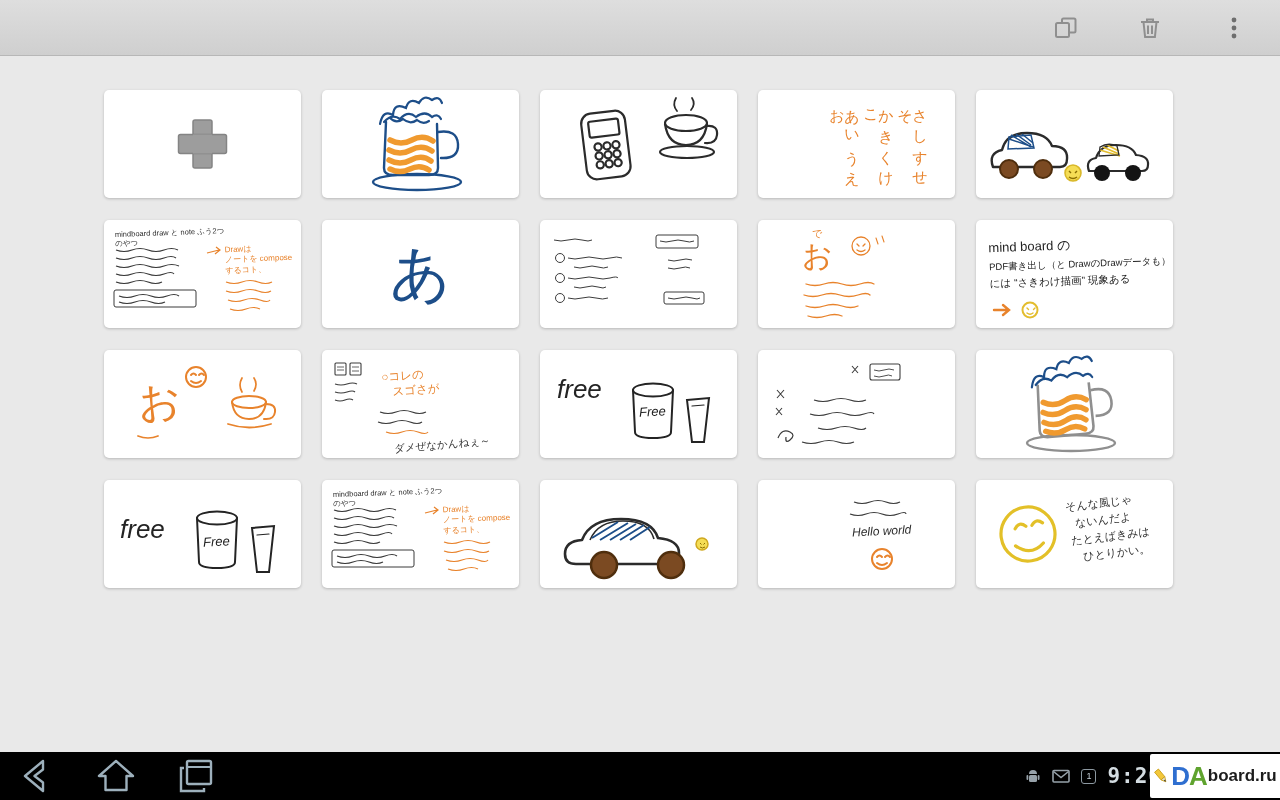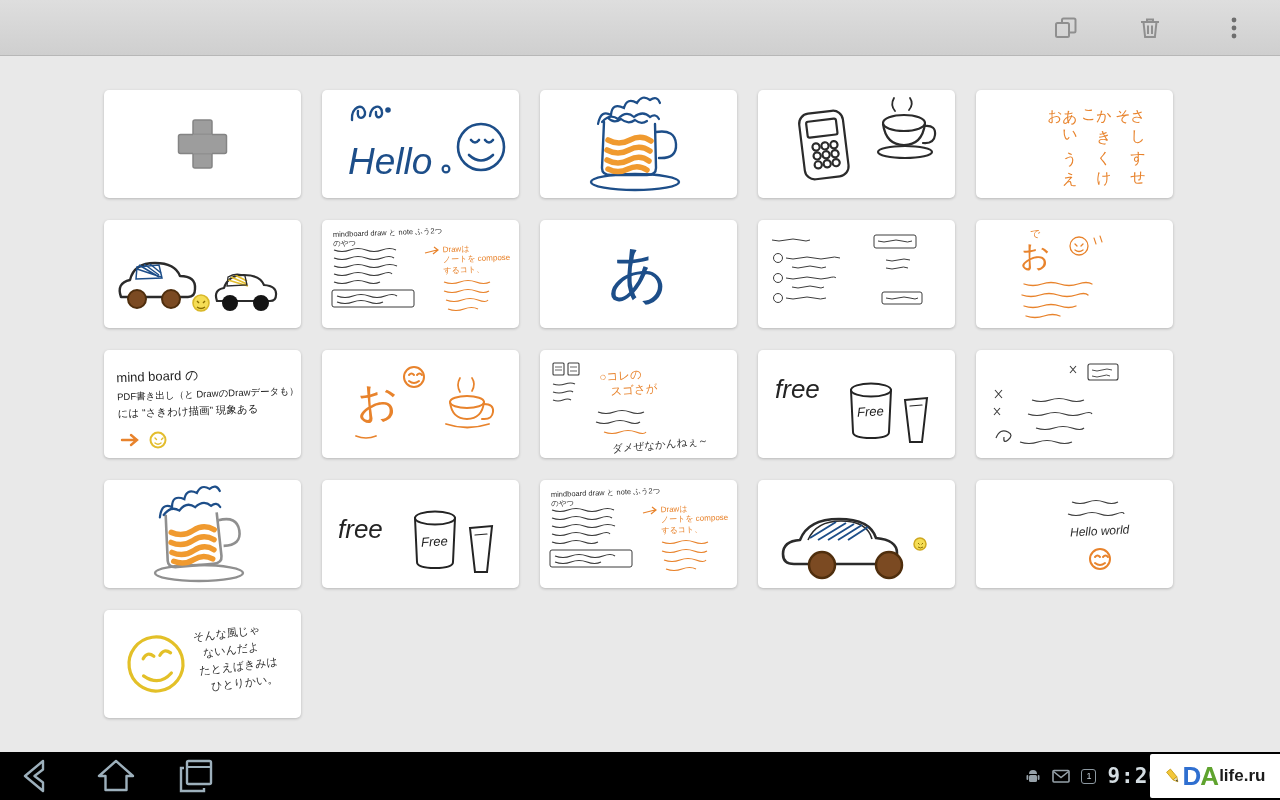--- a/index.html
+++ b/index.html
@@ -69,37 +69,20 @@
 <main class="grid">
 
   <div class="card">
     <svg class="sketch" viewBox="0 0 197 108">
       <rect x="89" y="30" width="19" height="48" rx="2" fill="#9d9d9d" stroke="#848484" stroke-width="1.5"></rect>
       <rect x="74.5" y="44.5" width="48" height="19" rx="2" fill="#9d9d9d" stroke="#848484" stroke-width="1.5"></rect>
       <rect x="89" y="44.5" width="19" height="19" fill="#9d9d9d"></rect>
     </svg>
   </div>
 
-  <div class="card">
-    <svg class="sketch" viewBox="0 0 197 108">
-      <g fill="none" stroke="#1d4e89" stroke-width="2.4" stroke-linecap="round">
-        <path d="M30,30 c-1,-13 11,-18 13,-8 c1,7 -9,9 -7,-1"></path>
-        <path d="M48,26 c1,-10 11,-13 12,-4 c1,6 -7,8 -6,0"></path>
-        <circle cx="66" cy="20" r="1.6" fill="#1d4e89"></circle>
-      </g>
-      <text x="26" y="84" font-size="37" font-style="italic" fill="#1d4e89">Hello</text>
-      <circle cx="124" cy="79" r="3.4" fill="none" stroke="#1d4e89" stroke-width="2.2"></circle>
-      <g fill="none" stroke="#1d4e89" stroke-width="2.6" stroke-linecap="round">
-        <circle cx="159" cy="57" r="23"></circle>
-        <path d="M149,50 q4,5 8,0"></path>
-        <path d="M163,50 q4,5 8,0"></path>
-        <path d="M147,65 q12,11 24,0"></path>
-      </g>
-    </svg>
-  </div>
 
   <div class="card">
     <svg class="sketch" viewBox="0 0 197 108">
       <g fill="none" stroke="#1d4e89" stroke-width="2.4" stroke-linecap="round">
         <ellipse cx="95" cy="92" rx="44" ry="8"></ellipse>
         <path d="M64,32 l-2,46 q0,7 9,7 l36,0 q9,0 9,-7 l-1,-44"></path>
         <path d="M116,42 q19,-3 20,12 q1,15 -17,14"></path>
       </g>
       <g fill="none" stroke="#f09a2f" stroke-width="5.5" stroke-linecap="round">
         <path d="M68,50 q11,6 22,0 t21,1"></path>
@@ -470,15 +453,15 @@
   <div class="watermark">
     <svg width="16" height="16" viewBox="0 0 16 16" style="margin-right:2px">
       <g transform="rotate(-40 8 8)">
         <rect x="5.5" y="1" width="5" height="10" fill="#f3c73a" stroke="#c79c14" stroke-width="0.8"></rect>
         <path d="M5.5,11 L8,15.5 L10.5,11 Z" fill="#e8e0c8" stroke="#c79c14" stroke-width="0.8"></path>
         <path d="M7.2,13.4 L8,15.5 L8.8,13.4 Z" fill="#2b2b2b"></path>
       </g>
     </svg>
     <span class="wm-d">D</span>
       <span class="wm-a">A</span>
-      <span class="wm-rest">life.ru</span>
+      <span class="wm-rest">board.ru</span>
   </div>
 </footer>
 
 </body></html>

